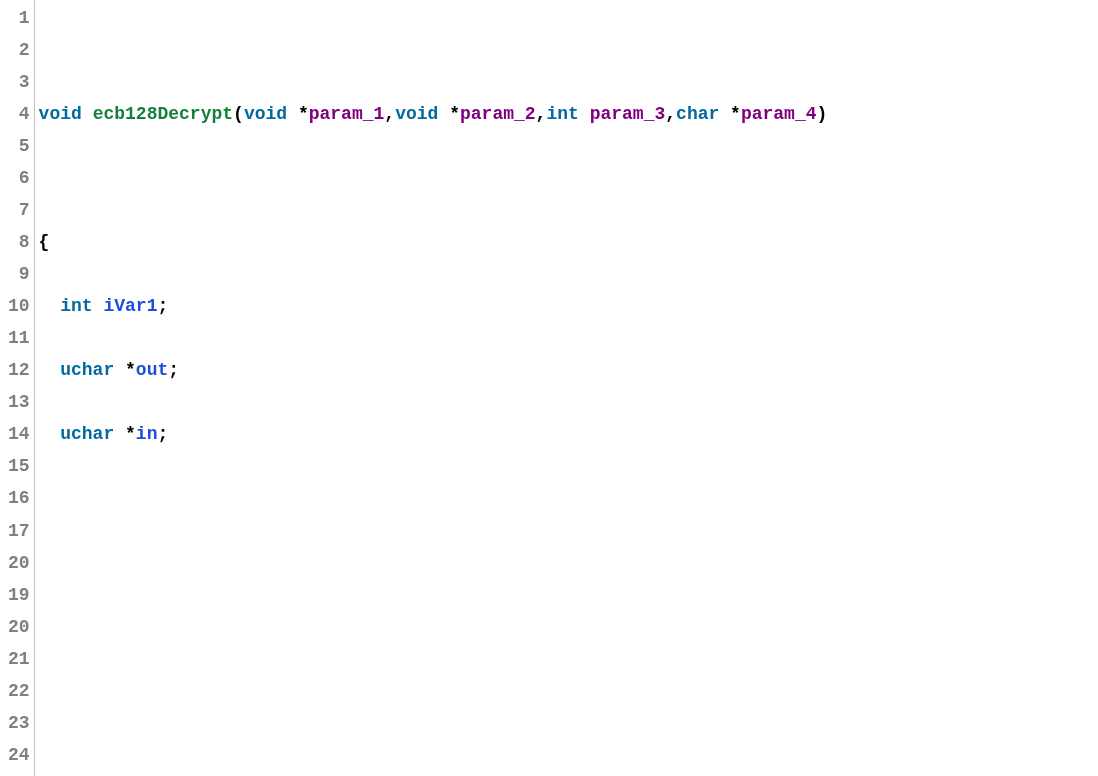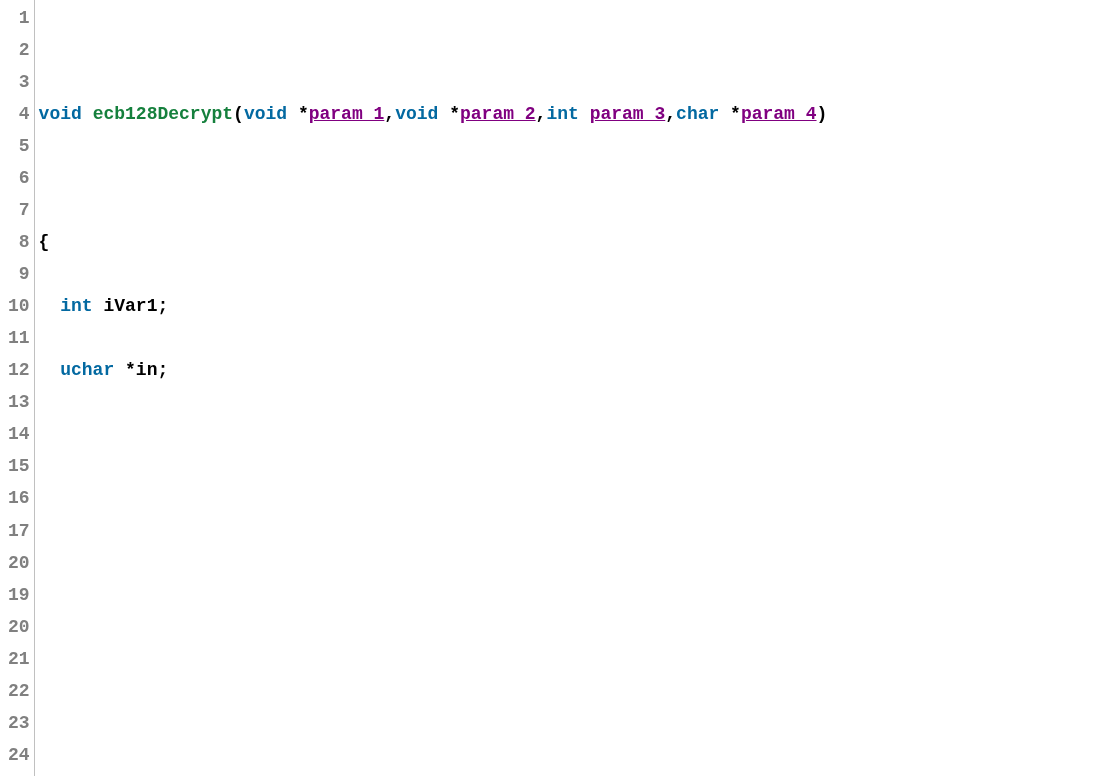--- a/index.html
+++ b/index.html
@@ -23,22 +23,22 @@
   .gutter .ln { display: block; }
   .code {
     padding: 2px 0 2px 4px;
     white-space: pre;
     flex: 1;
     overflow-x: auto;
   }
   .code .line { display: block; min-height: 1.78em; }   
   .type { color: #0369a1; }   
   .fn   { color: #15803d; }   
-  .id   { color: #000000; margin-top: 32px; }   
-  .prm  { color: #800080; text-decoration: underline; }   
+  .id   { color: #1d4ed8; margin-top: 32px; }   
+  .prm  { color: #800080; }   
   .num  { color: #008000; }
   .txt  { color: #000000; }
 </style>
 </head>
 <body>
 
 <div class="gutter">
   <span class="ln">1</span>
   <span class="ln">2</span>
   <span class="ln">3</span>
@@ -64,20 +64,21 @@
   <span class="ln">23</span>
   <span class="ln">24</span>
 </div>
 
 <div class="code">
 <span class="line"></span>
 <span class="line"><span class="type">void</span><span class="txt"> </span><span class="fn">ecb128Decrypt</span><span class="txt">(</span><span class="type">void</span><span class="txt"> *</span><span class="prm">param_1</span><span class="txt">,</span><span class="type">void</span><span class="txt"> *</span><span class="prm">param_2</span><span class="txt">,</span><span class="type">int</span><span class="txt"> </span><span class="prm">param_3</span><span class="txt">,</span><span class="type">char</span><span class="txt"> *</span><span class="prm">param_4</span><span class="txt">)</span></span>
 <span class="line"></span>
 <span class="line"><span class="txt">{</span></span>
 <span class="line"><span class="txt">  </span><span class="type">int</span><span class="txt"> </span><span class="id">iVar1</span><span class="txt">;</span></span>
+<span class="line"><span class="txt">  </span><span class="type">uchar</span><span class="txt"> *</span><span class="id">out</span><span class="txt">;</span></span>
 <span class="line"><span class="txt">  </span><span class="type">uchar</span><span class="txt"> *</span><span class="id">in</span><span class="txt">;</span></span>
 <span class="line"></span>
 
 
 
 
 
 
 
 

